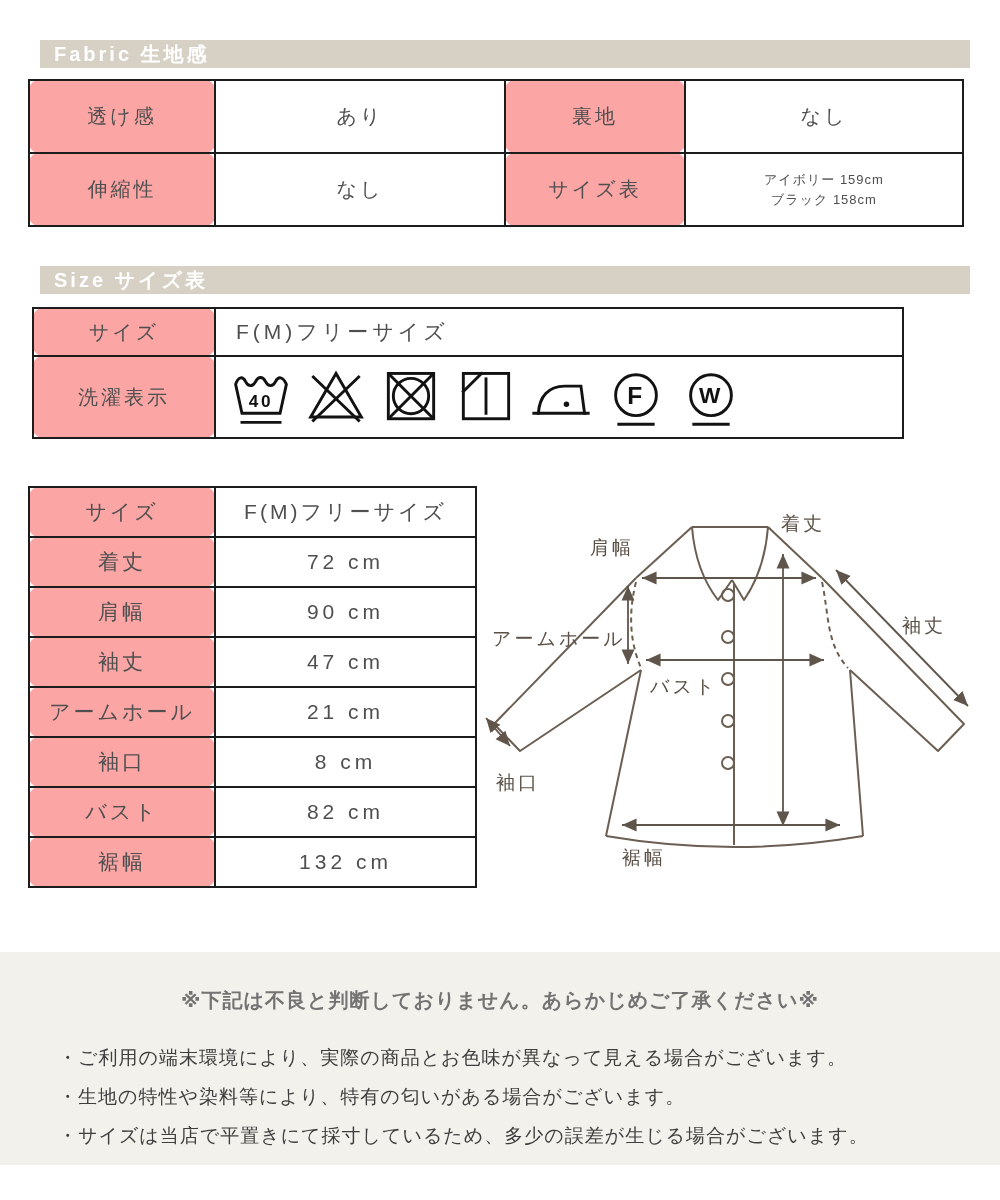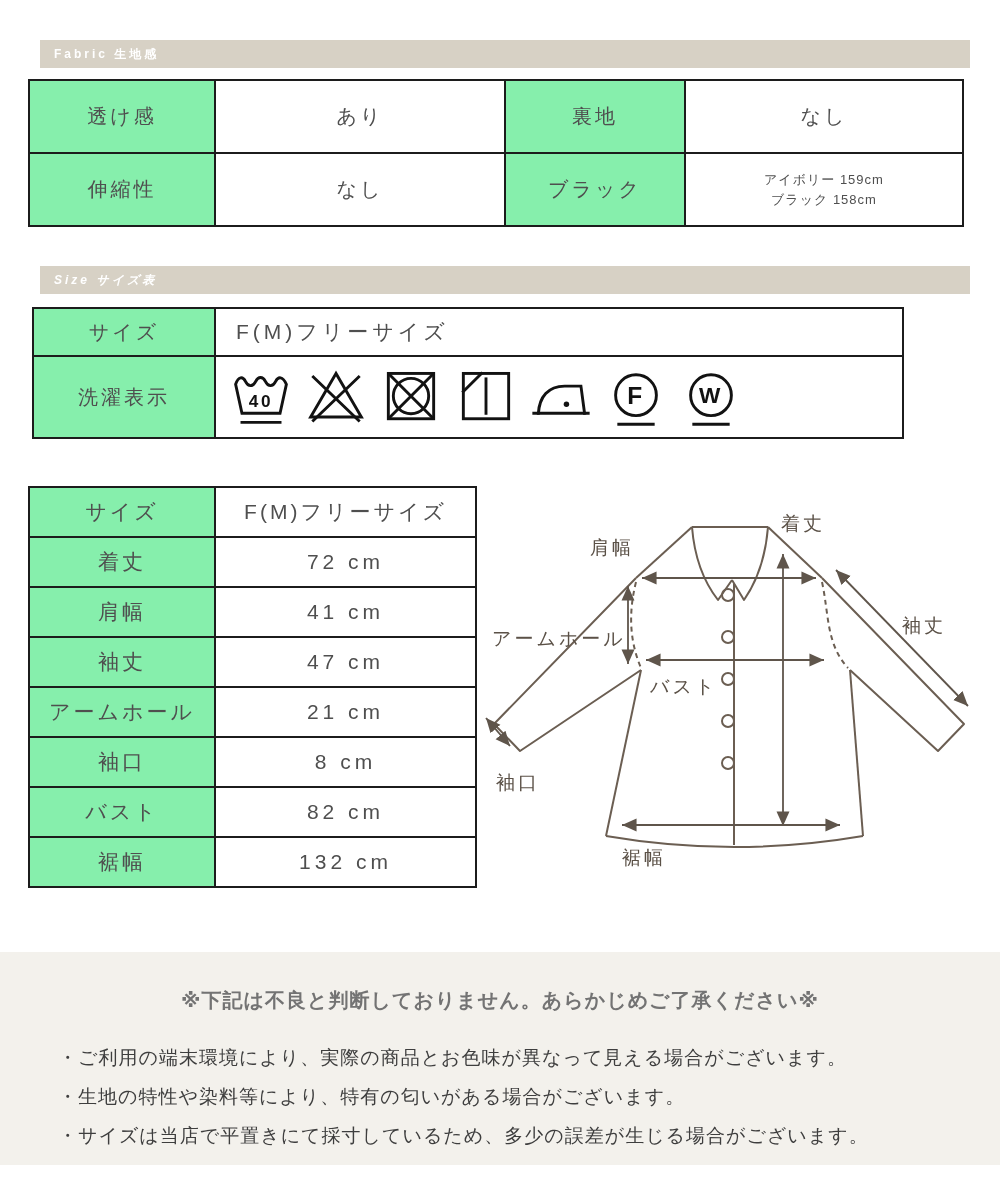--- a/index.html
+++ b/index.html
@@ -3,33 +3,33 @@
 <meta charset="utf-8">
 <style>
   html,body{margin:0;padding:0;}
   body{
     width:1000px;height:1200px;overflow:hidden;background:#ffffff;
     font-family:"Liberation Sans","DejaVu Sans",sans-serif;
     color:#4a4a4a;
   }
   .section-bar{
     margin-left:40px;width:930px;height:28px;box-sizing:border-box;
-    background:#d7d1c5;color:#ffffff;font-size:12px;font-weight:bold;
+    background:#d7d1c5;color:#ffffff;font-size:20px;font-weight:bold;
     letter-spacing:3px;line-height:29px;padding-left:14px;
   }
   .bar-fabric{margin-top:40px;}
-  .bar-size{margin-top:39px;font-style:italic;}
+  .bar-size{margin-top:39px;}
 
   table{border-collapse:collapse;table-layout:fixed;}
   td{
     border:2px solid #1c1c1c;text-align:center;vertical-align:middle;
     font-size:20px;letter-spacing:3px;color:#4f4f4f;padding:0;
     overflow:hidden;white-space:nowrap;
   }
-  .th-cell{background:#86efac;}
+  .th-cell{background:#fca5a5;border-radius:10px;}
 
   .fabric-table{margin:11px 0 0 28px;}
   .fabric-table td{height:71px;}
   .model-height{font-size:13px;letter-spacing:1px;line-height:1.5;}
 
   .sizeinfo-table{margin:13px 0 0 32px;}
   .row-size td{height:46px;}
   .row-material td{height:45px;}
   .row-care td{height:80px;}
   .val-left{text-align:left;padding-left:20px;letter-spacing:4px;font-size:21px;}
@@ -74,21 +74,21 @@
   <tbody>
       <tr>
     <td class="th-cell">透け感</td>
     <td>あり</td>
     <td class="th-cell">裏地</td>
     <td>なし</td>
   </tr>
   <tr>
     <td class="th-cell">伸縮性</td>
     <td>なし</td>
-    <td class="th-cell">ブラック</td>
+    <td class="th-cell">サイズ表</td>
     <td class="model-height">
       <div>アイボリー 159cm</div>
       <div>ブラック 158cm</div>
     </td>
   </tr>
 </tbody>
   </table>
 
 <div class="section-bar bar-size">Size サイズ表</div>
 
@@ -156,21 +156,21 @@
         <tr>
       <td class="th-cell">サイズ</td>
       <td>F(M)フリーサイズ</td>
     </tr>
     <tr>
       <td class="th-cell">着丈</td>
       <td class="meas-value">72 cm</td>
     </tr>
     <tr>
       <td class="th-cell">肩幅</td>
-      <td class="meas-value">41 cm</td>
+      <td class="meas-value">90 cm</td>
     </tr>
     <tr>
       <td class="th-cell">袖丈</td>
       <td class="meas-value">47 cm</td>
     </tr>
     <tr>
       <td class="th-cell">アームホール</td>
       <td class="meas-value">21 cm</td>
     </tr>
     <tr>

